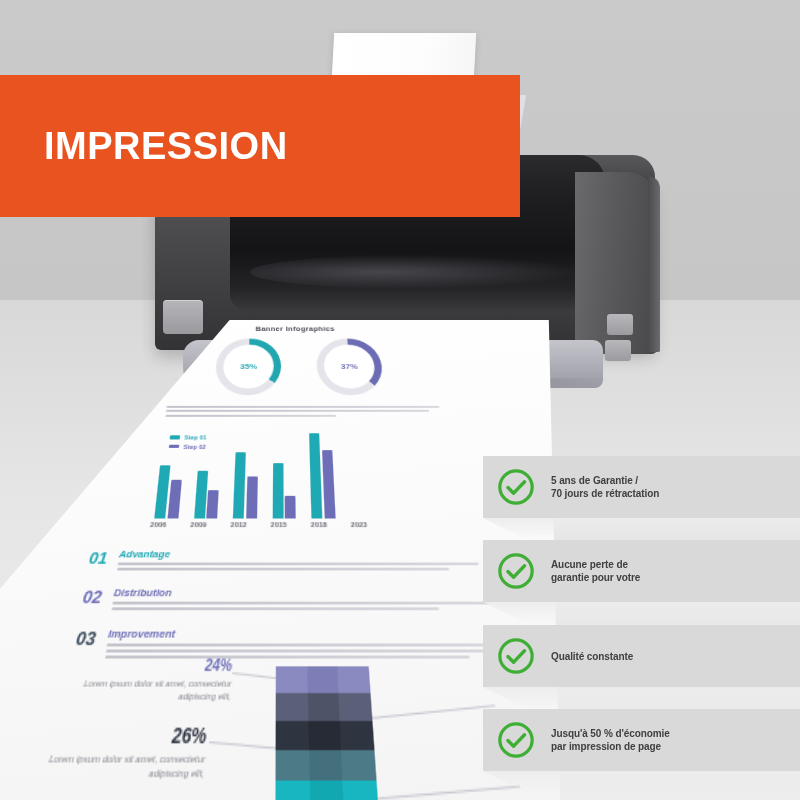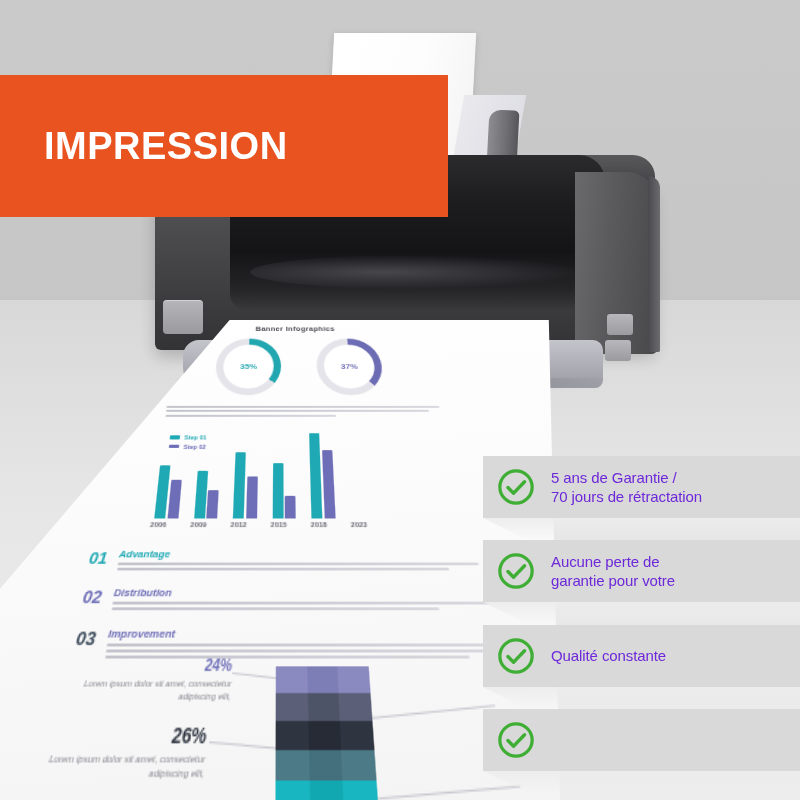--- a/index.html
+++ b/index.html
@@ -147,21 +147,21 @@
   .pct-txt { font-size:6px; font-style:italic; color:#8b8b95; line-height:1.35; }
   .pencil { position:absolute; left:242px; top:6px; width:68px; }
   .pencil-seg { width:68px; height:17px; display:flex; }
   .pencil-seg span { flex:1; }
   .leader { position:absolute; height:1px; background:#c6c6cf; }
 
   .icon-grid { position:absolute; left:55px; top:490px; width:470px; }
 
   
   .banner {
-    position:absolute; left:0; top:75px; width:448px; height:142px;
+    position:absolute; left:0; top:75px; width:520px; height:142px;
     background:#e8531f;
     display:flex; flex-direction:column; justify-content:center;
     padding-left:44px;
   }
   .banner-line {
     color:#ffffff; font-weight:bold; font-size:38px; line-height:1.12; letter-spacing:.5px;
   }
 
   
   .callout {
@@ -174,21 +174,21 @@
     background:linear-gradient(180deg, rgba(236,236,236,.92), rgba(236,236,236,0));
     clip-path:polygon(0 0, 100% 0, 100% 100%, 14% 100%);
     pointer-events:none;
   }
   .c1 { top:456px; }
   .c2 { top:540px; }
   .c3 { top:625px; }
   .c4 { top:709px; }
   .check-icon { flex:0 0 38px; width:38px; height:38px; }
   .callout-text {
-    font-size:15px; font-weight:normal; color:#6d28d9; line-height:1.3; letter-spacing:-.1px;
+    font-size:10px; font-weight:bold; color:#404040; line-height:1.3; letter-spacing:-.1px;
   }
 </style>
 </head>
 <body>
 
 <div id="stage">
 
   <div class="bg-wall"></div>
   <div class="bg-floor"></div>
 
@@ -402,16 +402,18 @@
       <div>garantie pour votre</div>
     </div>
   </div>
 
   <div class="callout c4">
     <svg class="check-icon" viewBox="0 0 40 40">
       <circle cx="20" cy="20" r="17" stroke="#3FAE34" stroke-width="3.4" fill="none"></circle>
       <path d="M11.5 20.5 L17.5 26.5 L29 14.5" stroke="#3FAE34" stroke-width="3.6" fill="none" stroke-linecap="round" stroke-linejoin="round"></path>
     </svg>
     <div class="callout-text">
+      <div>Jusqu'à 50 % d'économie</div>
+      <div>par impression de page</div>
     </div>
   </div>
 
 </div>
 
 </body></html>

